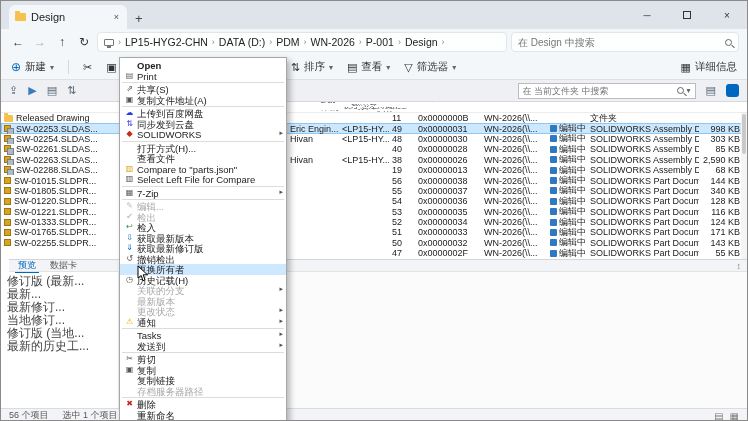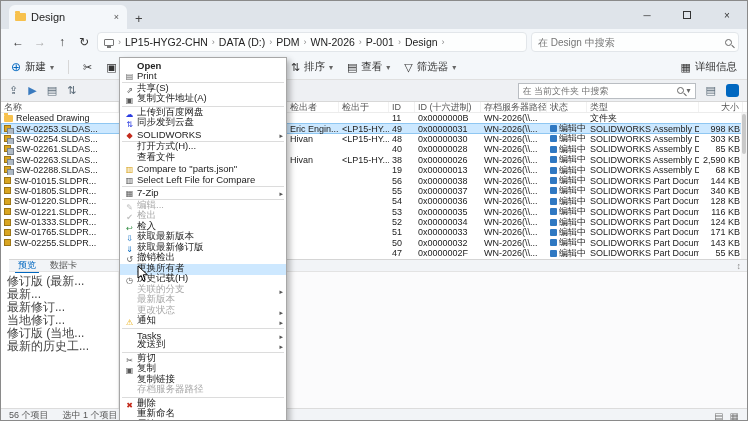--- a/index.html
+++ b/index.html
@@ -25,21 +25,21 @@
   
   .addressbar { height:26px; background:#f4f7fa; display:flex; align-items:center; gap:4px; padding:0 8px; }
   .nav-ic { font-size:12px; color:#333; width:18px; text-align:center; }
   .nav-ic.dim { color:#aaa; }
   .crumbbar { flex:1; height:20px; background:#fdfefe; border:1px solid #e2e6ea; border-radius:4px;
               display:flex; align-items:center; padding:0 6px; font-size:10.5px; overflow:hidden; white-space:nowrap; }
   .pc-ic { width:10px; height:7px; border:1px solid #777; border-radius:1px; margin-right:3px; position:relative; flex:0 0 auto;}
   .pc-ic::after{content:"";position:absolute;left:2px;bottom:-3px;width:4px;height:2px;background:#777;}
   .crumb { padding:0 3px; color:#222; }
   .chev { color:#888; font-size:9px; padding:0 1px; }
-  .searchbox { width:208px; height:20px; background:#fdfefe; border:1px solid #e2e6ea; border-radius:4px;
+  .searchbox { width:228px; height:20px; background:#fdfefe; border:1px solid #e2e6ea; border-radius:4px;
                display:flex; align-items:center; padding:0 6px; }
   .searchbox input { flex:1; border:none; outline:none; background:transparent; font-size:10px; color:#444;
                      font-family:inherit; }
   .mag { width:7px; height:7px; border:1.2px solid #666; border-radius:50%; position:relative; flex:0 0 auto;}
   .mag::after { content:""; position:absolute; width:4px; height:1.2px; background:#666; transform:rotate(45deg); left:5px; top:6px;}
   
   .commandbar { height:25px; background:#f4f7fa; border-bottom:1px solid #e0e0e0; display:flex; align-items:center;
                 gap:14px; padding:0 10px; font-size:10.5px; color:#333; }
   .cmd { display:flex; align-items:center; gap:4px; white-space:nowrap; }
   .cmd .glyph { font-size:11px; }
@@ -53,21 +53,21 @@
   .pdm-ic { font-size:11px; color:#5a6a78; }
   .pdm-ic.play { color:#3a7bbf; }
   .psearch { margin-left:auto; width:178px; height:16px; background:#fff; border:1px solid #b9bdc2;
              display:flex; align-items:center; padding:0 4px; gap:3px; }
   .psearch input { flex:1; border:none; outline:none; font-size:9px; color:#444; font-family:inherit; background:transparent;}
   .pdm-right-ic { font-size:11px; color:#5a6a78; }
   .pdm-user { width:13px; height:13px; background:var(--accent); border-radius:3px; }
   
   .listwrap { position:relative; height:157px; background:#fff; font-size:9px; }
   .lrow, .hrow { display:flex; align-items:center; }
-  .hrow { height:11px; color:#555; border-bottom:1px solid #ececec; }
+  .hrow { height:11px; color:#555; border-bottom:1px solid #ececec;flex-direction:column; }
   .cell { overflow:hidden; white-space:nowrap; text-overflow:ellipsis; padding:0 3px; height:100%; display:flex; align-items:center; }
   .c-name{width:118px;} .c-spacer{width:168px;} .c-by{width:52px;} .c-on{width:50px;} .c-id{width:26px;}
   .c-hex{width:66px;} .c-path{width:66px;} .c-state{width:40px;} .c-type{width:112px;} .c-size{width:44px; justify-content:flex-end;}
   .hcell { border-right:1px solid #f1f1f1; }
   .lrow { height:10.4px; }
   .lrow.selected { background:var(--selection); box-shadow:inset 0 0 0 1px #8fc7f2; }
   .fic { flex:0 0 auto; margin-right:3px; position:relative; }
   .fic-folder { width:9px; height:7px; background:#f7c14d; border-radius:1px; }
   .fic-folder::before { content:""; position:absolute; top:-2px; left:0; width:4px; height:2px; background:#f7c14d; }
   .fic-assembly { width:9px; height:8px; }
@@ -88,21 +88,21 @@
   .panel-left { width:118px; border-right:1px solid #eee; padding-top:3px; }
   .pfield { height:13px; line-height:13px; font-size:12px; color:#444; padding:0 6px; overflow:hidden; white-space:nowrap; }
   .panel-right { flex:1; background:#fbfbfc; }
   
   .statusbar { height:14px; background:#f2f4f7; border-top:1px solid #dcdcdc; display:flex; align-items:flex-end;
                font-size:9px; color:#555; padding:0 8px; gap:14px; }
   .sb-right { margin-left:auto; display:flex; gap:6px; font-size:10px; color:#777; }
   
   .cmenu { position:absolute; left:118px; top:56px; width:168px; background:#fff; border:1px solid #a7a7a7;
            box-shadow:3px 3px 6px rgba(0,0,0,.28); padding:2px 0; z-index:50; }
-  .mi { display:flex; align-items:flex-end; height:10.5px; font-size:9.5px; padding:0 3px 0 2px; white-space:nowrap; }
+  .mi { display:flex; align-items:flex-start; height:10.5px; font-size:9.5px; padding:0 3px 0 2px; white-space:nowrap; }
   .mi.bold .mlabel { font-weight:bold; }
   .mi.dis { color:#a8a8a8; }
   .mi.dis .mic { color:#c0c0c0; }
   .mi.hl { background:var(--menu-highlight); }
   .mic { width:15px; flex:0 0 auto; text-align:center; font-size:8px; color:#555; }
   .ic-baidu { color:var(--baidu-blue); }
   .ic-red { color:var(--delete-red); }
   .ic-gold { color:var(--gold); }
   .ic-yellow { color:var(--alert-yellow); }
   .ic-green { color:#2c8a3d; }

